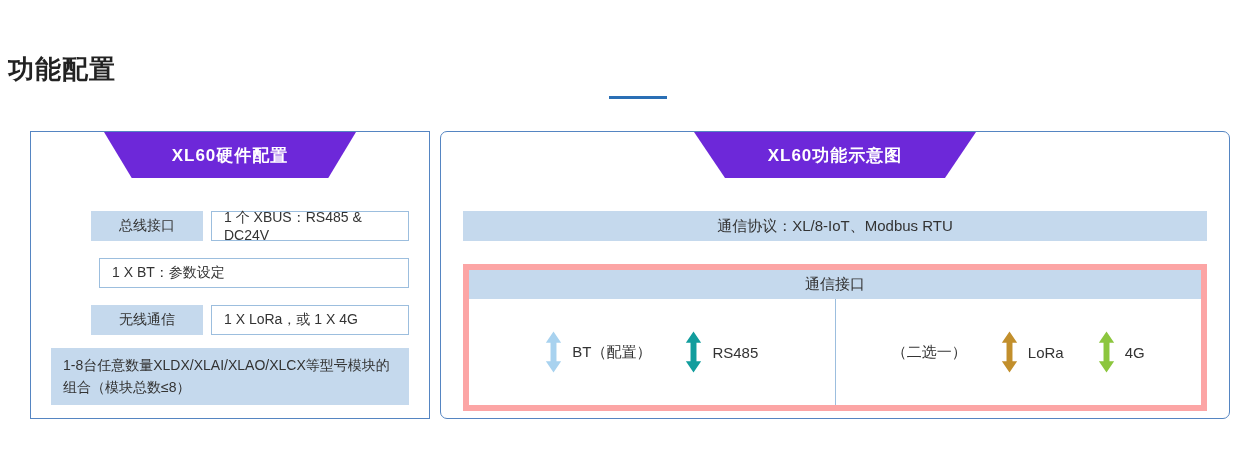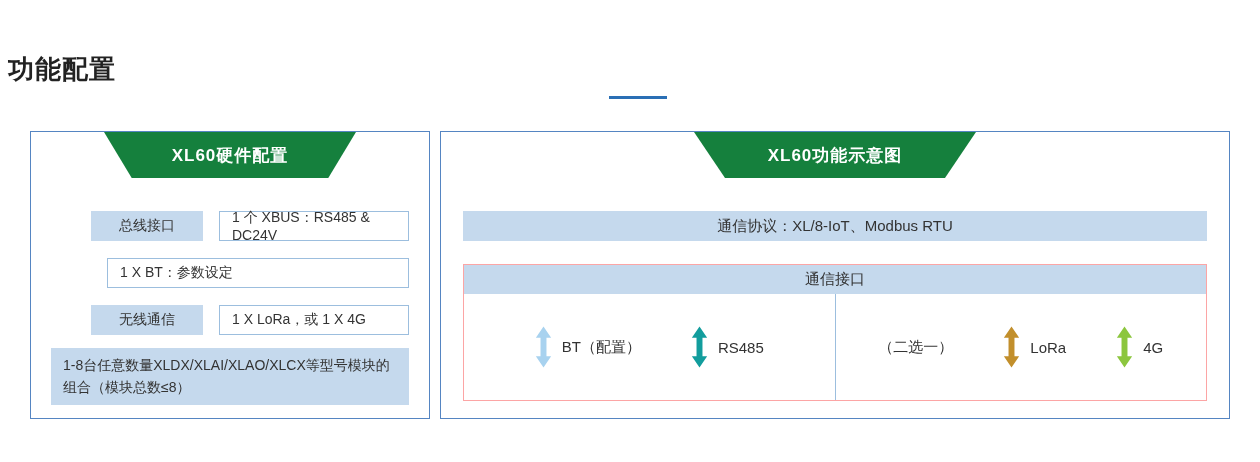--- a/index.html
+++ b/index.html
@@ -8,49 +8,49 @@
   .stage { position:relative; width:1260px; height:462px; overflow:hidden; }
 
   
   .title-wrap { position:absolute; top:52px; left:8px; width:1260px; text-align:left; }
   .page-title { font-size:26px; font-weight:bold; color:#222; letter-spacing:1px; }
   .title-underline { width:58px; height:3px; background:#2a6fb5; margin:9px auto 0; }
 
   
   .panel { position:absolute; top:131px; background:#fff; border:1px solid #5585c2; }
   .panel-left  { left:30px;  width:400px; height:288px; }
-  .panel-right { left:440px; width:790px; height:288px; }
+  .panel-right { left:440px; width:790px; height:288px;border-radius:7px; }
 
-  .ribbon { margin:0 auto; height:46px; background:#15803d; color:#fff;
+  .ribbon { margin:0 auto; height:46px; background:#6d28d9; color:#fff;
     display:flex; align-items:center; justify-content:center;
     font-size:17px; font-weight:bold; letter-spacing:1px;
     clip-path:polygon(0 0, 100% 0, 89% 100%, 11% 100%); }
   .ribbon-left  { width:252px; }
   .ribbon-right { width:282px; }
 
   
   .rows { padding:0 20px; }
   .row { display:flex; margin-top:17px; height:30px;padding-left:40px; }
   .row .lbl { width:112px; background:#c5d9ed; display:flex; align-items:center;
     justify-content:center; font-size:14px; flex-shrink:0; }
-  .row .val { flex:1; margin-left:16px; border:1px solid #9cbede; background:#fff;
+  .row .val { flex:1; margin-left:8px; border:1px solid #9cbede; background:#fff;
     display:flex; align-items:center; padding-left:12px; font-size:14px; }
   .rows .row:first-child { margin-top:33px; }
   .note-box { margin-top:13px; background:#c5d9ed; padding:7px 12px;
     font-size:14px; line-height:1.55; }
 
   
   .r-inner { padding:0 22px; }
   .protocol-bar { margin-top:33px; height:30px; background:#c5d9ed;
     display:flex; align-items:center; justify-content:center; font-size:15px; }
-  .iface-box { margin-top:23px; border:1px solid #fca5a5; }
+  .iface-box { margin-top:23px; border:6px solid #fca5a5; }
   .iface-header { height:29px; background:#c5d9ed; display:flex; align-items:center;
     justify-content:center; font-size:15px; }
   .iface-body { display:flex; height:106px; background:#fff; }
-  .iface-cell { flex:1; display:flex; align-items:center; justify-content:center; gap:50px; }
+  .iface-cell { flex:1; display:flex; align-items:center; justify-content:center; gap:34px; }
   .iface-cell.first { border-right:1px solid #9cbede; }
   .arrow-item { display:flex; align-items:center; gap:10px; }
   .arrow-item svg { display:block; }
   .arrow-label, .choice-note { font-size:15px; color:#333; }
 </style>
 </head>
 <body>
 
 <div class="stage">
 

